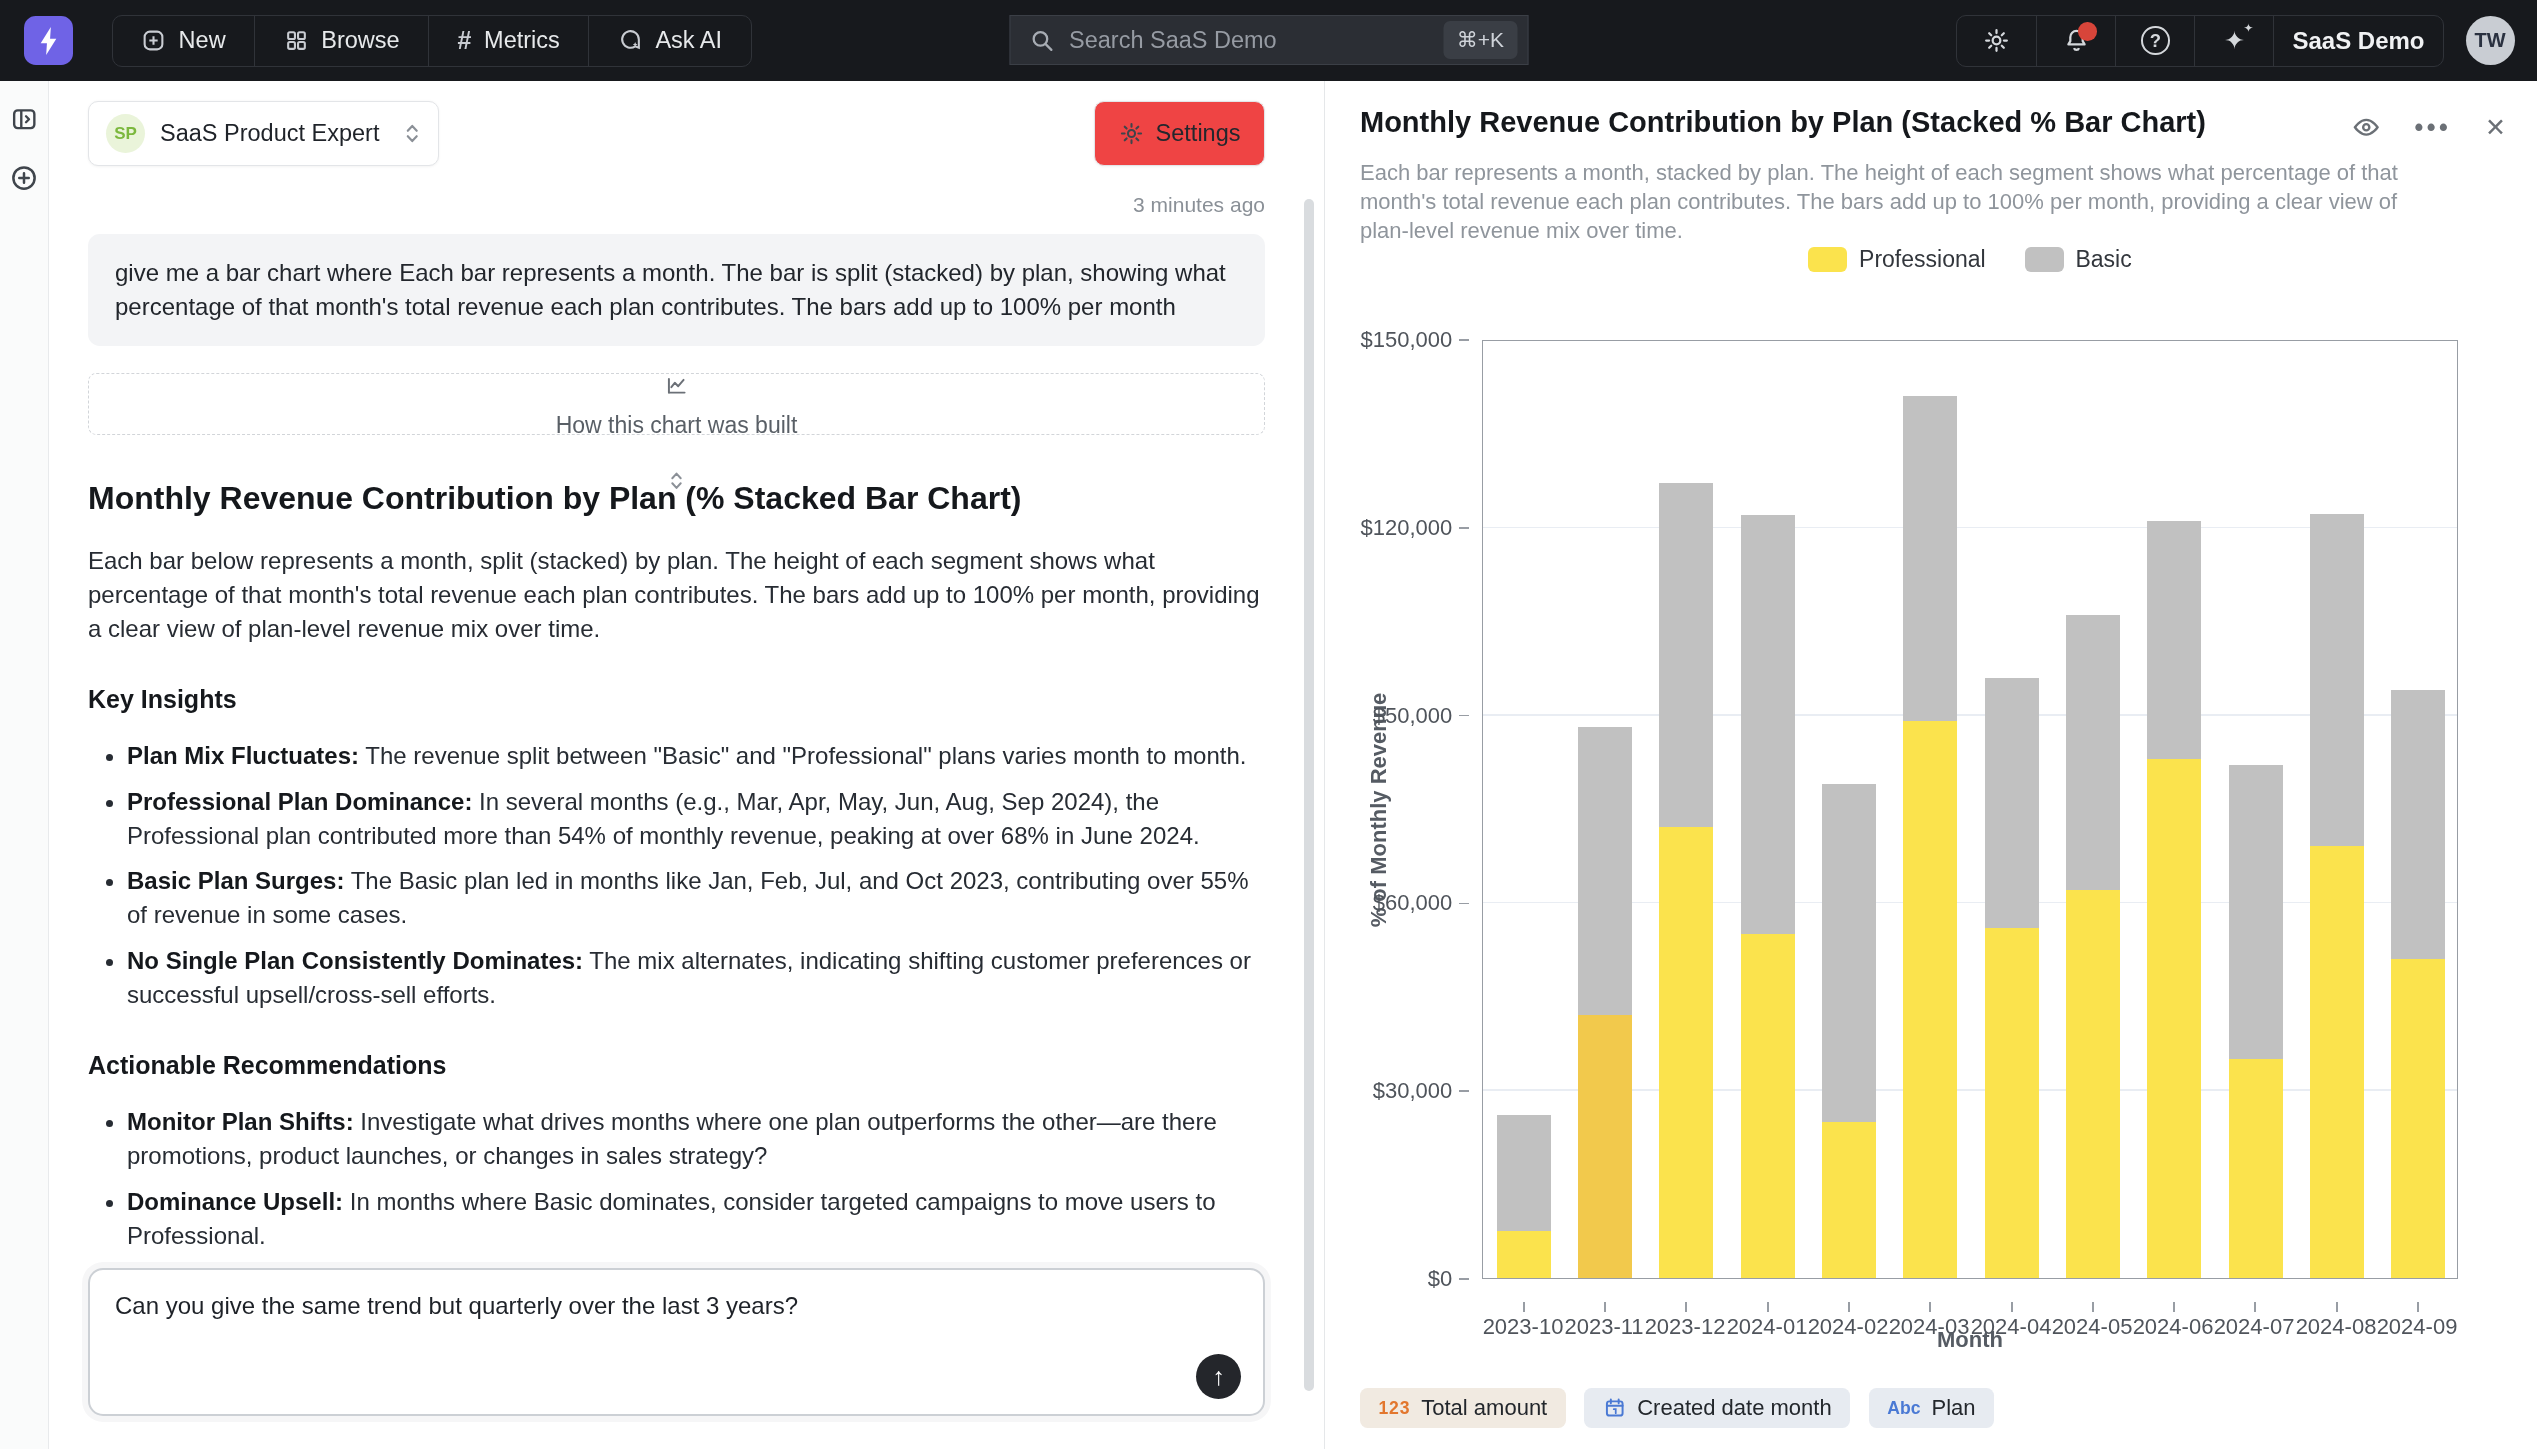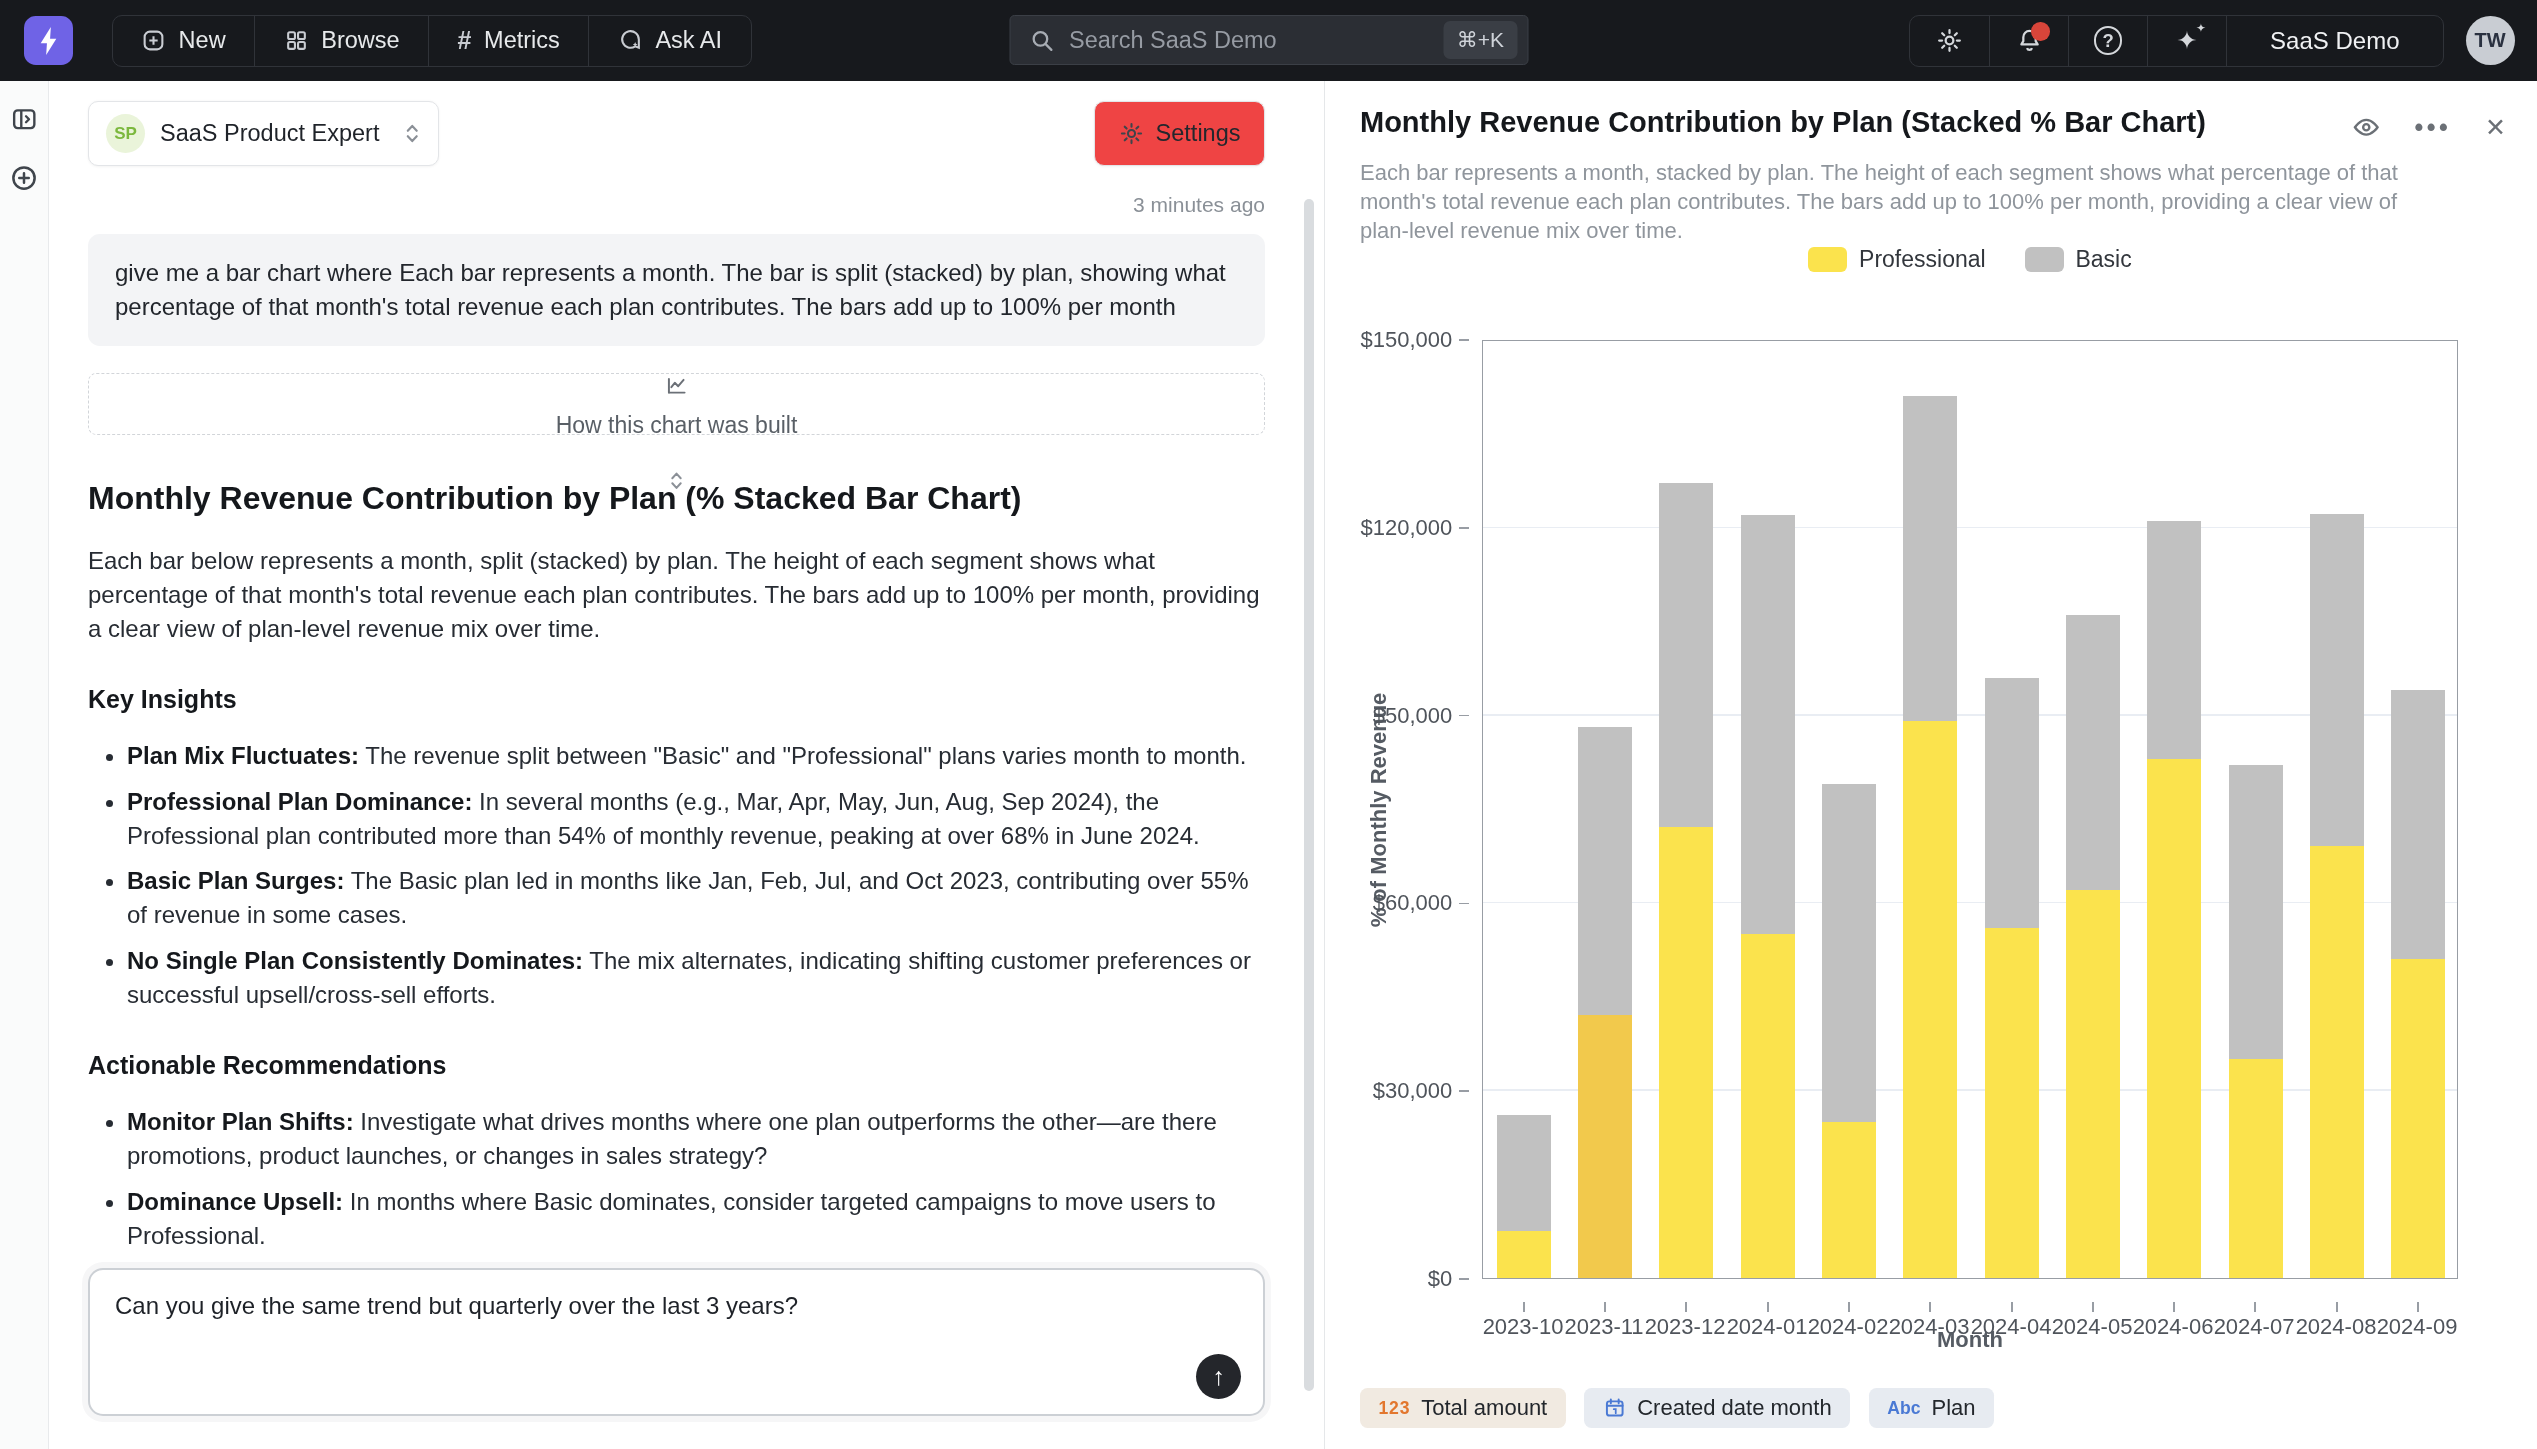--- a/index.html
+++ b/index.html
@@ -8,28 +8,28 @@
 
   
   .topnav { position:relative; height:81px; background:#17191d; display:flex; align-items:center; padding:0 23.5px; }
   .logo { width:49px; height:49px; border-radius:11.8px; background:#6f63e6; display:flex; align-items:center; justify-content:center; flex:0 0 auto; }
   .nav-group { display:flex; align-items:stretch; height:52px; border:1.7px solid #303339; border-radius:10px; margin-left:39px; overflow:hidden; }
   .nav-btn { display:flex; align-items:center; gap:12.6px; padding:0 28.5px; color:#e7e9eb; font-size:23.5px; border-left:1.7px solid #303339; cursor:pointer; white-space:nowrap; }
   .nav-btn:first-child { border-left:none; }
   .nav-btn svg { stroke:#c9ccd2; }
   .hash-glyph { font-size:25px; font-weight:700; color:#c9ccd2; }
   .searchbar { position:absolute; left:50%; transform:translateX(-50%); top:15px; width:519px; height:50px;
-    background:#2b2e34; border:1.7px solid #3b3f46; border-radius:5px; display:flex; align-items:center; padding:0 10px 0 18.5px; cursor:text; }
+    background:#2b2e34; border:1.7px solid #3b3f46; border-radius:0; display:flex; align-items:center; padding:0 10px 0 18.5px; cursor:text; }
   .searchbar .ph { color:#969ba3; font-size:23.5px; margin-left:15px; flex:1; }
   .kbd { background:#3a3e45; border-radius:6.7px; padding:6.7px 13.4px; color:#cfd3d9; font-size:21px; }
   .nav-right { margin-left:auto; display:flex; align-items:center; }
   .icon-group { display:flex; align-items:stretch; height:52px; border:1.7px solid #303339; border-radius:10px; overflow:hidden; }
   .icon-cell { display:flex; align-items:center; justify-content:center; width:79px; border-left:1.7px solid #303339; color:#d4d7db; cursor:pointer; position:relative; }
   .icon-cell:first-child { border-left:none; }
-  .ws-cell { display:flex; align-items:center; padding:0 43px; color:#f0f1f3; font-size:24px; font-weight:400; border-left:1.7px solid #303339; cursor:pointer; white-space:nowrap; }
+  .ws-cell { display:flex; align-items:center; padding:0 18px; color:#f0f1f3; font-size:24px; font-weight:700; border-left:1.7px solid #303339; cursor:pointer; white-space:nowrap; }
   .bell-dot { position:absolute; top:6.7px; right:18.5px; width:18.5px; height:18.5px; border-radius:50%; background:#d8453a; }
   .avatar { width:49px; height:49px; border-radius:50%; background:#c9cdd3; color:#2a3140; font-weight:700; font-size:20px; display:flex; align-items:center; justify-content:center; margin-left:22px; cursor:pointer; }
   .help-circle { width:28.5px; height:28.5px; border:2.1px solid #d4d7db; border-radius:50%; display:flex; align-items:center; justify-content:center; font-size:18.5px; font-weight:700; color:#d4d7db; }
   .sparkle { font-size:25px; color:#d4d7db; position:relative; }
   .sparkle small { position:absolute; font-size:11.8px; top:-5px; right:-8.4px; }
 
   
   .app-body { display:flex; height:1369px; }
   .rail { width:49px; background:#fafbfb; border-right:1.7px solid #e8eaec; display:flex; flex-direction:column; align-items:center; padding-top:23.5px; gap:30px; flex:0 0 auto; }
   .rail-btn { color:#3f454c; cursor:pointer; display:flex; }

